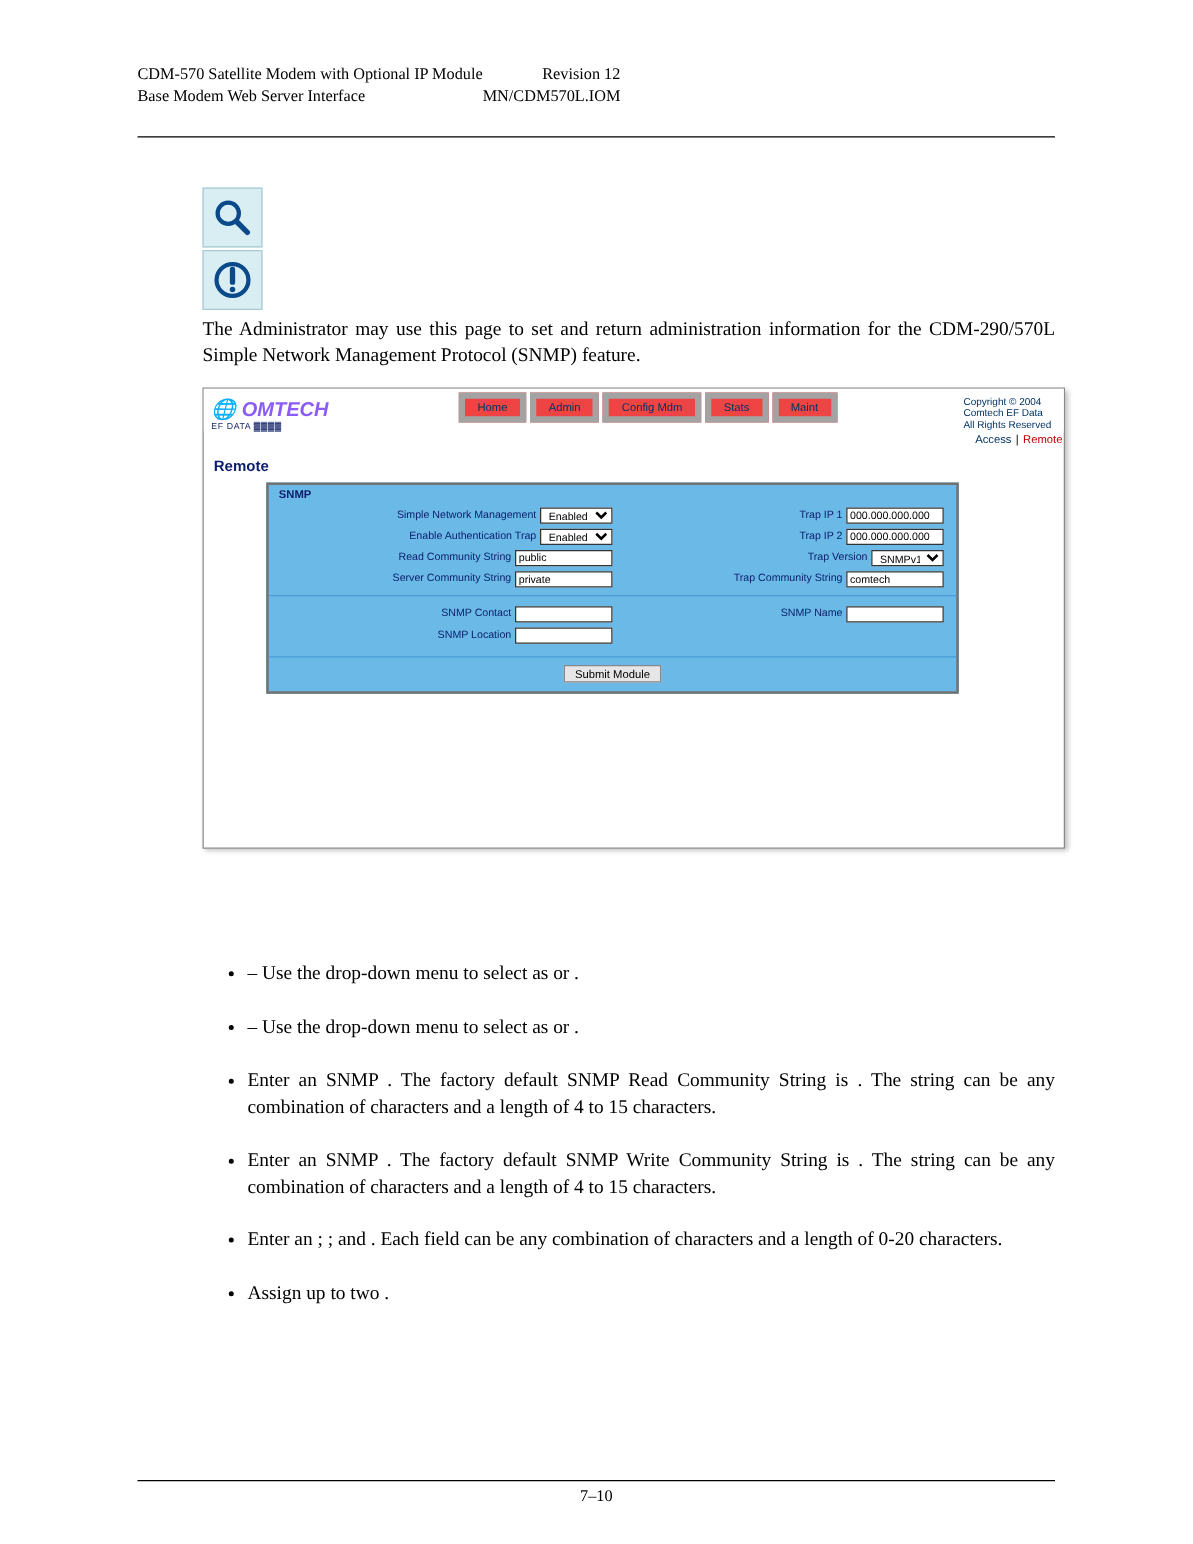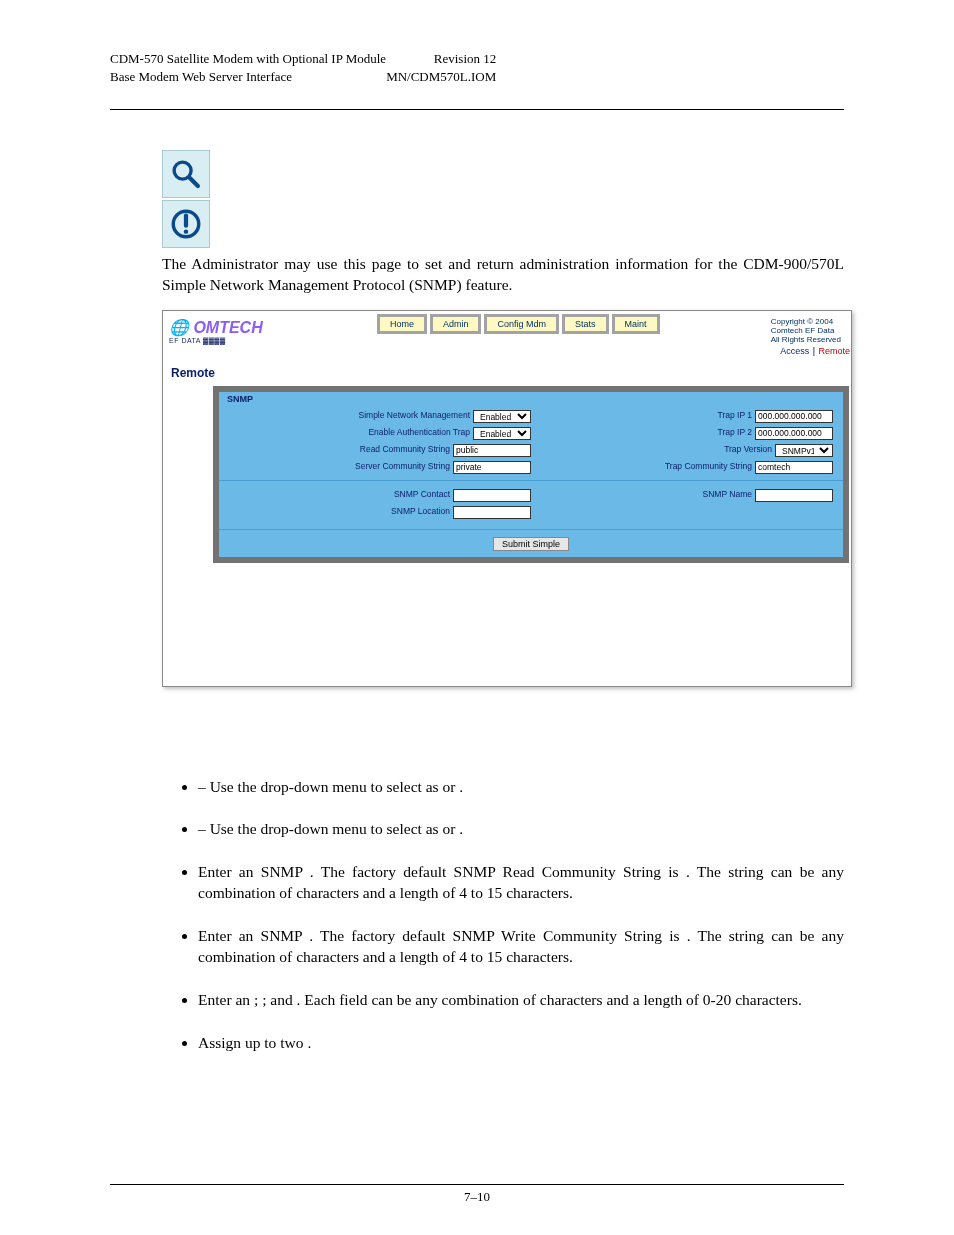--- a/index.html
+++ b/index.html
@@ -63,43 +63,43 @@
     padding: 3px 6px 0 6px;
     display: flex;
     align-items: flex-start;
   }
   .logo { font-weight: bold; font-style: italic; font-size: 16px; color: #8b5cf6; margin-top:4px; }
   .logo-sub { font-size: 7px; color:#1a2a6c; letter-spacing:0.5px; }
   .tabs { display:flex; margin-left:auto; align-items:flex-start;}
   .tab {
     font-size: 9px;
     color: #003366;
-    border: 3px solid #a3a3a3;
-    background: #fef9c3;
+    border: 5px solid #a3a3a3;
+    background: #ef4444;
     padding: 2px 10px;
     margin-left: 3px;
     cursor: pointer;
   }
   .copyright { font-size:8px; color:#003366; margin-left:auto; text-align:left; line-height:1.15; padding:3px 4px 0 0;}
   .subnav { font-size:9px; text-align:right; padding:1px 0 6px 278px; }
   .subnav a { color:#003366; text-decoration:none; margin: 0 1px; cursor:pointer;}
   .subnav a.active { color:#c00000; }
   .section-title {
     font-family: Arial, sans-serif;
     font-size: 12px;
     font-weight: bold;
     color: #0b1e6b;
     padding: 4px 8px 6px 8px;
   }
   .snmp-panel {
     margin: 0 8px 8px 50px;
-    border: 6px solid #737373;
+    border: 2px solid #737373;
     background: #6bb9e6;
     padding: 2px 0 6px 0;
-    width: 636px;
+    width: 554px;
   }
   .snmp-head {
     font-size: 9px; font-weight: bold; color:#0b1e6b;
     padding: 0 0 2px 8px;
   }
   .snmp-grid {
     display: grid;
     grid-template-columns: 1fr 1fr;
     column-gap: 0;
     row-gap: 4px;
@@ -185,21 +185,21 @@
     </div>
     <div class="icon-box">
       <svg viewBox="0 0 40 40">
           <circle cx="20" cy="20" r="15" fill="none" stroke="#0a4a8a" stroke-width="4"></circle>
           <line x1="20" y1="10" x2="20" y2="22" stroke="#0a4a8a" stroke-width="5" stroke-linecap="round"></line>
           <circle cx="20" cy="29" r="2.6" fill="#0a4a8a"></circle>
         </svg>
     </div>
   </div>
 
-  <p class="intro">The Administrator may use this page to set and return administration information for the CDM-900/570L Simple Network Management Protocol (SNMP) feature.</p>
+  <p class="intro">The Administrator may use this page to set and return administration information for the CDM-290/570L Simple Network Management Protocol (SNMP) feature.</p>
 
   <div class="shot">
     <div class="shot-top">
       <div>
         <div class="logo">🌐 <span>OMTECH</span></div>
         <div class="logo-sub">EF DATA ▓▓▓▓</div>
       </div>
       <div class="tabs">
         <div class="tab">Home</div>
         <div class="tab">Admin</div>
@@ -268,21 +268,21 @@
           <input type="text" class="wide" value="" style="">
           </div>
         <div class="fld">
             <label>SNMP Location</label>
           <input type="text" class="wide" value="" style="">
           </div>
         <div></div>
       </div>
 
       <div class="snmp-submit">
-        <button>Submit Simple</button>
+        <button>Submit Module</button>
       </div>
     </div>
     <div class="shot-empty"></div>
   </div>
 
   <ul class="bullets">
     <li><span> – Use the drop-down menu to select as </span><span> or </span><span>.</span></li>
     <li><span> – Use the drop-down menu to select as </span><span> or </span><span>.</span></li>
     <li><span>Enter an SNMP </span><span>. The factory default SNMP Read Community String is </span><span>. The string can be any combination of characters and a length of 4 to 15 characters.</span></li>
     <li><span>Enter an SNMP </span><span>. The factory default SNMP Write Community String is </span><span>. The string can be any combination of characters and a length of 4 to 15 characters.</span></li>

